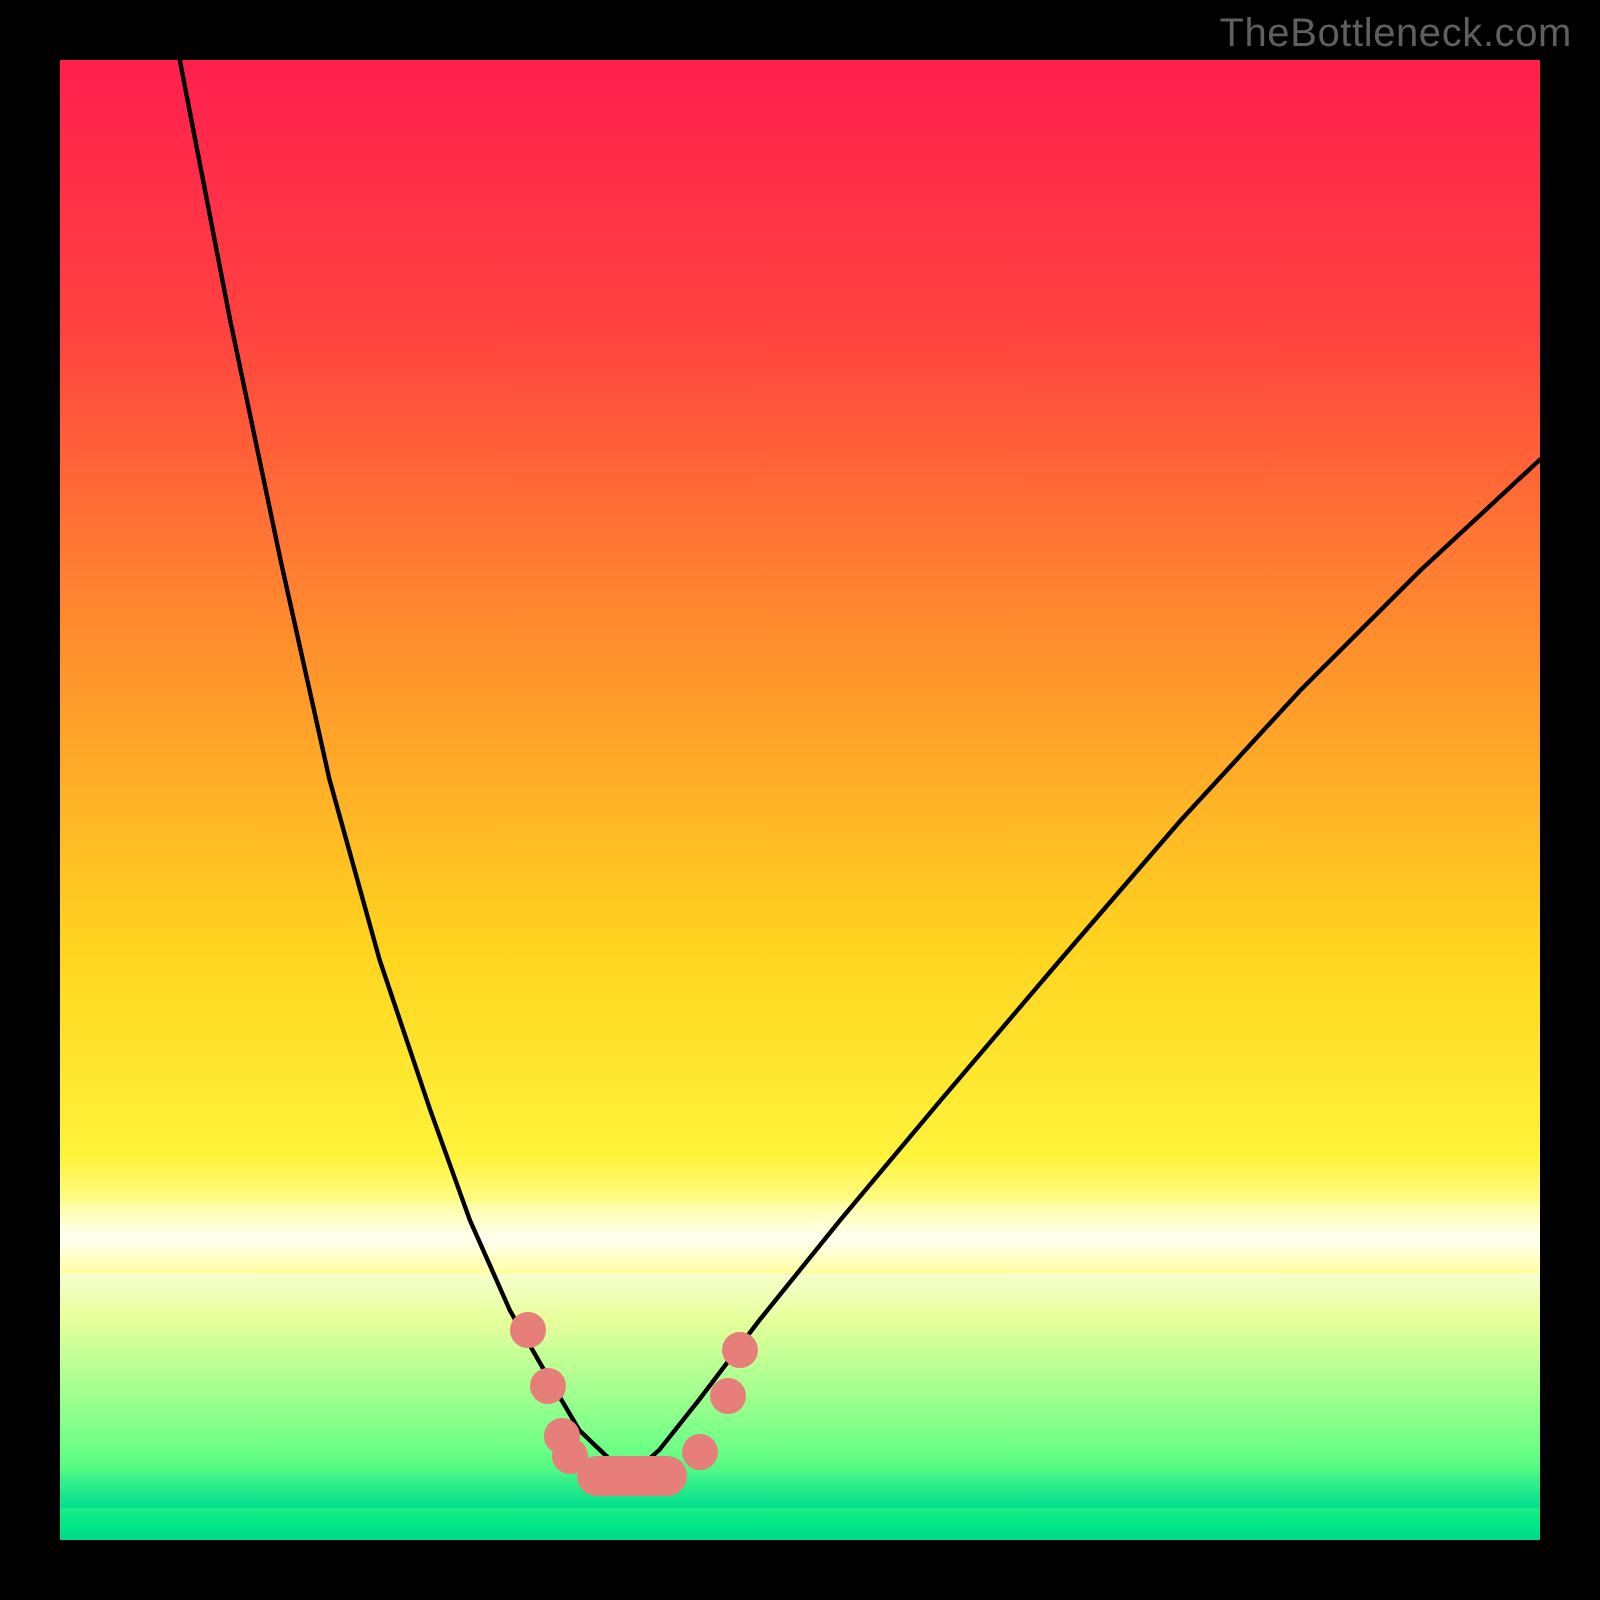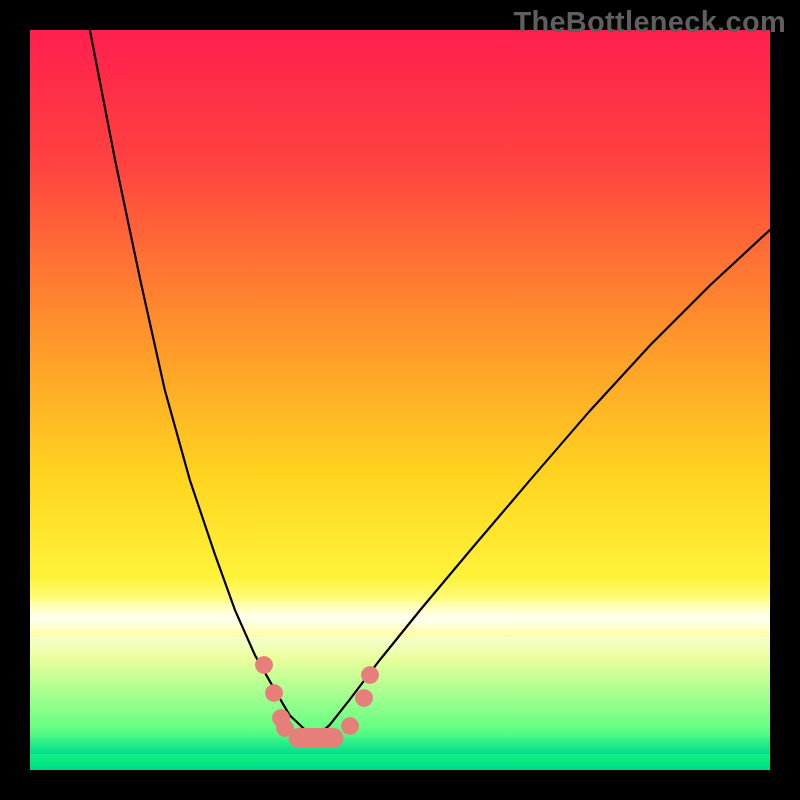--- a/index.html
+++ b/index.html
@@ -60,22 +60,22 @@
 .marker.wide {
   width: 55px;
   height: 20px;
   border-radius: 10px;
 }
 .watermark {
   position: absolute;
   top: 6px;
   right: 14px;
   color: #5f5f5f;
-  font-size: 29px;
-  font-weight: 700;
+  font-size: 20px;
+  font-weight: 400;
   letter-spacing: 0.3px;
 }
 </style>
 </head>
 <body>
 
 <div class="frame">
 
   <div class="plot">
 

